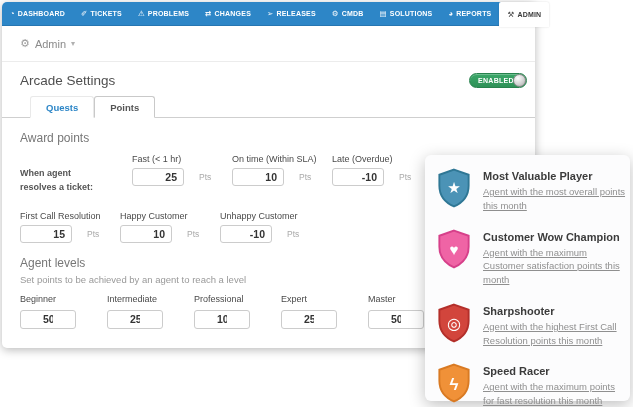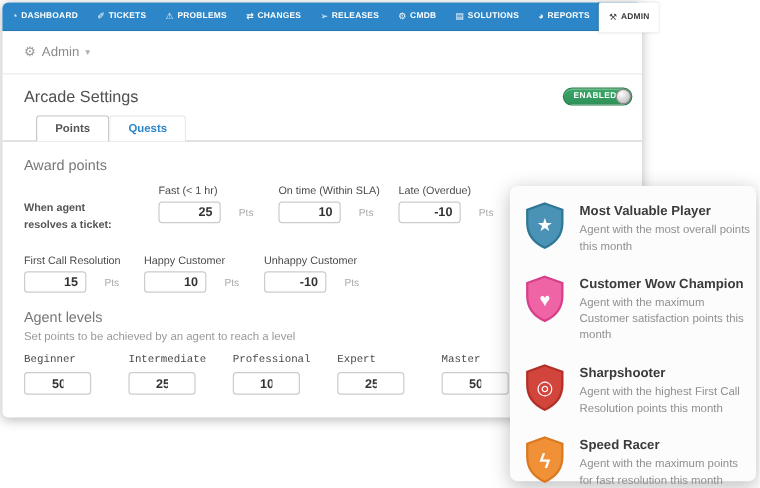--- a/index.html
+++ b/index.html
@@ -58,33 +58,33 @@
   .field-label { font-size:9px; color:#4a4a4a; margin-bottom:4px; white-space:nowrap; }
   .field-input { display:flex; align-items:center; gap:15px; }
   input.pts { width:52px; height:18px; border:1px solid #ccc; border-radius:3px;
               text-align:right; font-size:10.5px; font-weight:bold; color:#333;
               padding:0 6px; font-family:inherit; }
   .suffix { font-size:8.5px; color:#aaa; }
 
   .levels-sub { font-size:9.5px; color:#999; margin-top:4px; }
   .levels-row { display:flex; margin-top:9px; }
   .level { width:87px; }
-  .level-label { font-size:9px; color:#4a4a4a; margin-bottom:5px;font-family:Liberation Mono, monospace; }
+  .level-label { font-size:9px; color:#4a4a4a; margin-bottom:5px; }
   input.level-input { width:56px; height:19px; border:1px solid #ccc; border-radius:3px;
                       font-size:10.5px; font-weight:bold; color:#333; padding:0 22px;
                       font-family:inherit; }
 
   
   .badge-card { position:absolute; left:425px; top:155px; width:205px; height:246px;
                 background:#fcfcfd; border-radius:6px; padding:13px 12px;
                 box-shadow:0 4px 16px rgba(0,0,0,.25); }
   .badge-item { display:flex; gap:12px; margin-bottom:16px; }
   .badge-icon svg { display:block; }
   .badge-title { font-size:11px; font-weight:bold; color:#3b3b3b; margin:2px 0 3px; }
-  .badge-desc { font-size:9.5px; color:#8f8f8f; line-height:1.45; width:143px; }
+  .badge-desc { font-size:9.5px; color:#8f8f8f; line-height:1.45; width:143px;text-decoration:underline; }
 </style>
 </head>
 <body>
 
 <div class="stage">
 
   <div class="window">
 
     <div class="navbar">
       <div class="nav-item">
@@ -133,22 +133,22 @@
 
     <div class="header-row">
       <h1 class="page-title">Arcade Settings</h1>
       <div class="toggle">
         <span>ENABLED</span>
         <span class="toggle-knob"></span>
       </div>
     </div>
 
     <div class="tabbar">
+      <div class="tab inactive">Quests</div>
       <div class="tab active">Points</div>
-      <div class="tab inactive">Quests</div>
     </div>
 
     <div class="content">
       <div class="section-heading">Award points</div>
 
       <div class="points-row">
         <div class="row-label">
           <span>When agent resolves a ticket:</span>
         </div>
         <div class="field">

